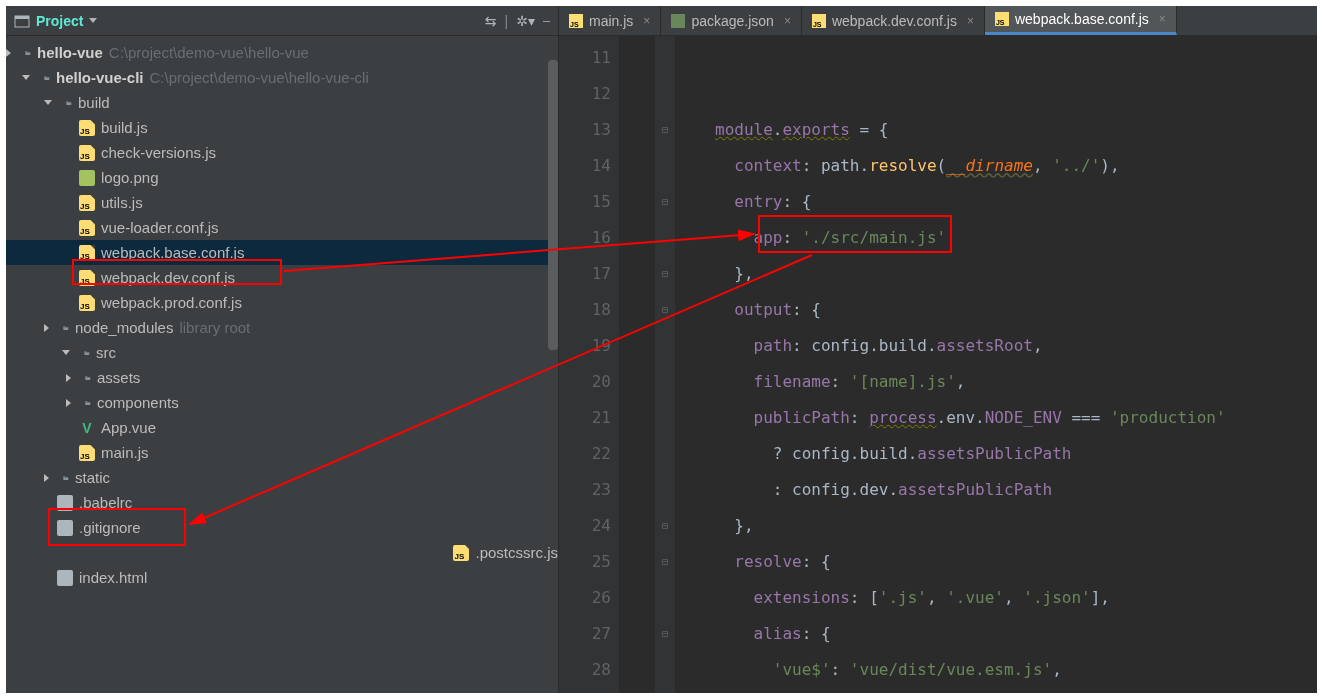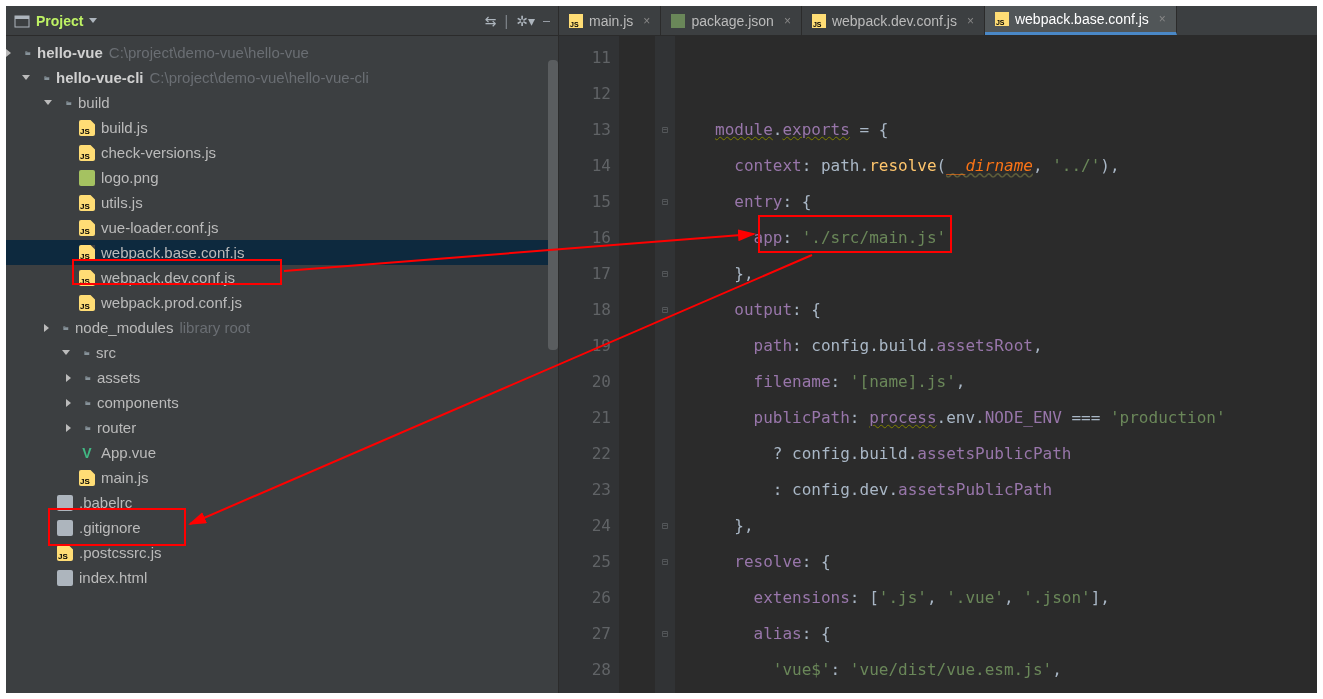--- a/index.html
+++ b/index.html
@@ -27,21 +27,21 @@
     display: flex; flex-direction: column;
   }
   .project-header {
     height: 30px;
     background: #3c3f41;
     border-bottom: 1px solid #2b2b2b;
     display: flex; align-items: center;
     padding: 0 8px;
   }
   .project-header .left { display: flex; align-items: center; gap: 6px; }
-  .project-header .title { color: #bef264; font-weight: bold; font-size: 14px; }
+  .project-header .title { color: #5eead4; font-weight: bold; font-size: 14px; }
   .dropdown-arrow {
     width: 0; height: 0;
     border-left: 4px solid transparent;
     border-right: 4px solid transparent;
     border-top: 5px solid #adb5bd;
     display: inline-block;
   }
   .header-icons { margin-left: auto; display: flex; align-items: center; gap: 8px; color: #adb5bd; font-size: 14px; }
   .header-icons span { cursor: pointer; }
 
@@ -285,52 +285,52 @@
           <span class="arrow right"></span>
           <span class="ficon folder">
             <svg viewBox="0 0 16 14">
               <path d="M1 3 L6 3 L7.5 4.5 L15 4.5 L15 13 L1 13 Z" fill="#87939a"></path>
               <path d="M1 3 L6 3 L7.5 4.5 L15 4.5 L15 6 L1 6 Z" fill="#6e777d"></path>
             </svg>
           </span>
           <span class="tree-label">components</span>
         </div>
         <div class="tree-row" style="padding-left: 60px;">
-          <span class="arrow right"></span>
-          <span class="ficon folder">
-            <svg viewBox="0 0 16 14">
-              <path d="M1 3 L6 3 L7.5 4.5 L15 4.5 L15 13 L1 13 Z" fill="#87939a"></path>
-              <path d="M1 3 L6 3 L7.5 4.5 L15 4.5 L15 6 L1 6 Z" fill="#6e777d"></path>
-            </svg>
-          </span>
-          <span class="tree-label">router</span>
-        </div>
-        <div class="tree-row" style="padding-left: 60px;">
           <span class="arrow none"></span>
           <span class="ficon vue"></span>
           <span class="tree-label">App.vue</span>
         </div>
         <div class="tree-row" style="padding-left: 60px;">
           <span class="arrow none"></span>
           <span class="ficon js">
             <span class="corner"></span>
           </span>
           <span class="tree-label">main.js</span>
         </div>
         <div class="tree-row" style="padding-left: 38px;">
+          <span class="arrow right"></span>
+          <span class="ficon folder">
+            <svg viewBox="0 0 16 14">
+              <path d="M1 3 L6 3 L7.5 4.5 L15 4.5 L15 13 L1 13 Z" fill="#87939a"></path>
+              <path d="M1 3 L6 3 L7.5 4.5 L15 4.5 L15 6 L1 6 Z" fill="#6e777d"></path>
+            </svg>
+          </span>
+          <span class="tree-label">static</span>
+        </div>
+        <div class="tree-row" style="padding-left: 38px;">
           <span class="arrow none"></span>
           <span class="ficon txt"></span>
           <span class="tree-label">.babelrc</span>
         </div>
         <div class="tree-row" style="padding-left: 38px;">
           <span class="arrow none"></span>
           <span class="ficon txt"></span>
           <span class="tree-label">.gitignore</span>
         </div>
-        <div class="tree-row" style="padding-left: 38px;">
+        <div class="tree-row" style="padding-left: 38px; justify-content: flex-end;">
           <span class="arrow none"></span>
           <span class="ficon js">
             <span class="corner"></span>
           </span>
           <span class="tree-label">.postcssrc.js</span>
         </div>
         <div class="tree-row" style="padding-left: 38px;">
           <span class="arrow none"></span>
           <span class="ficon txt"></span>
           <span class="tree-label">index.html</span>

